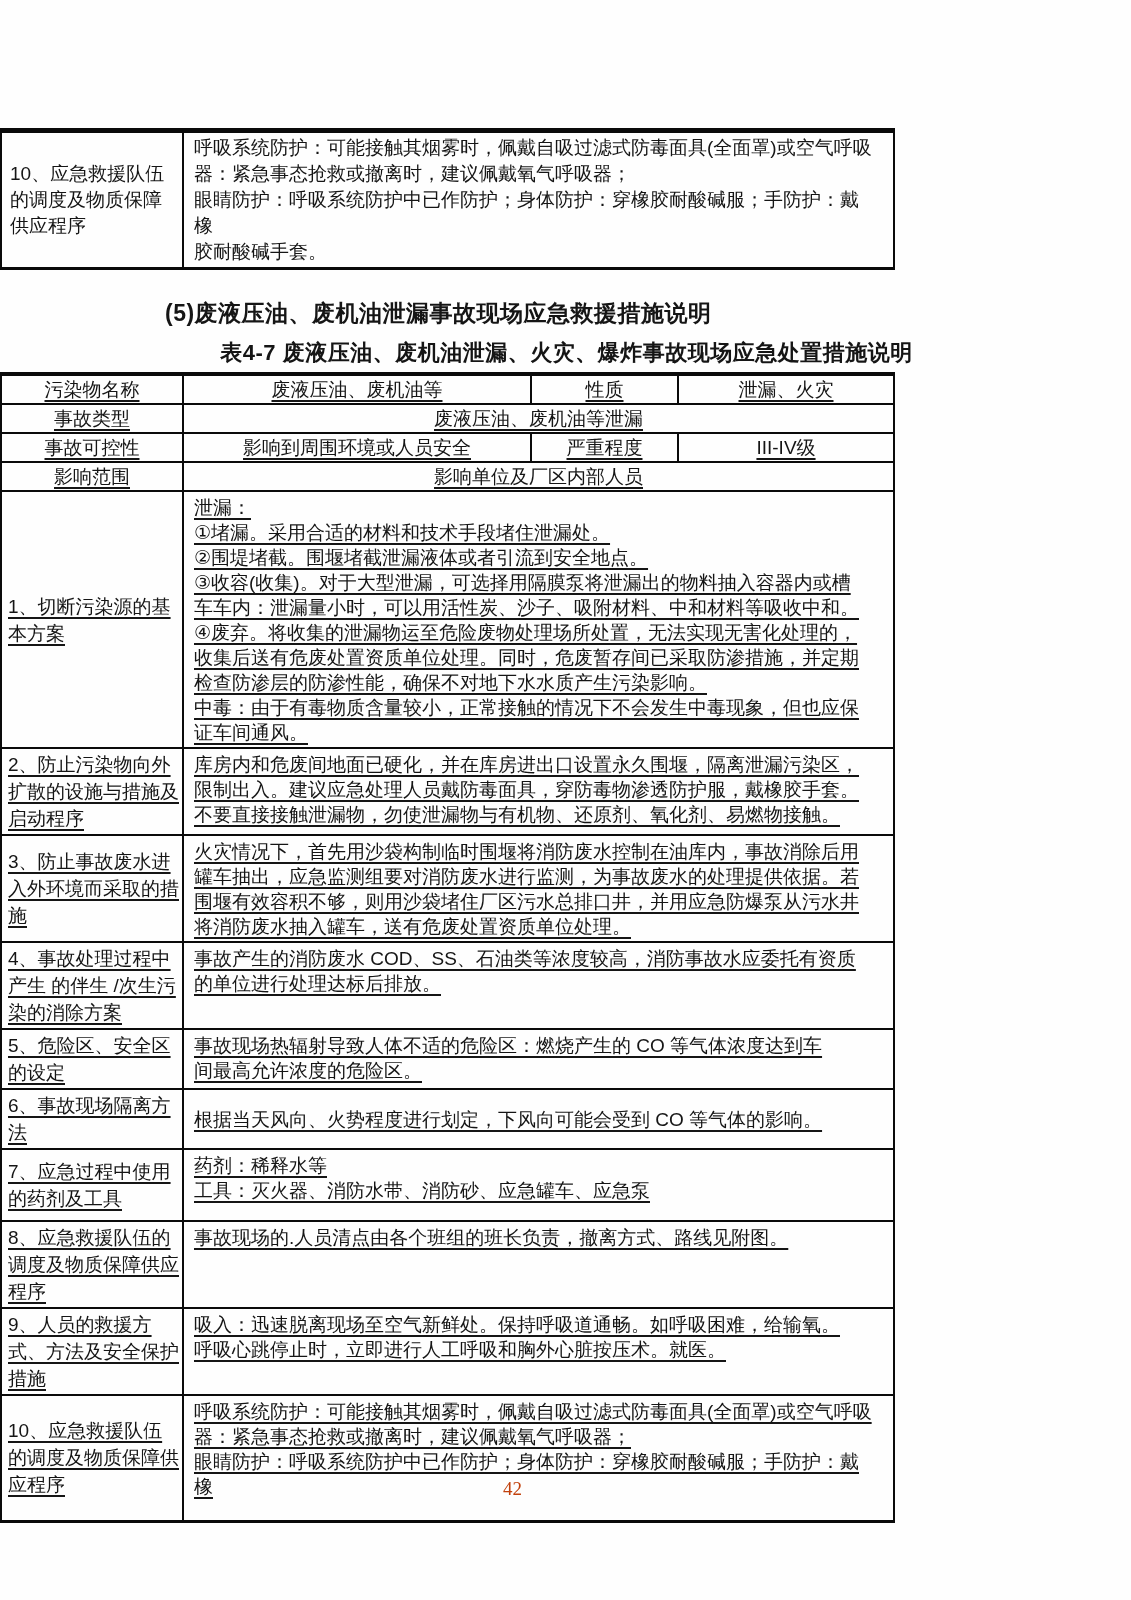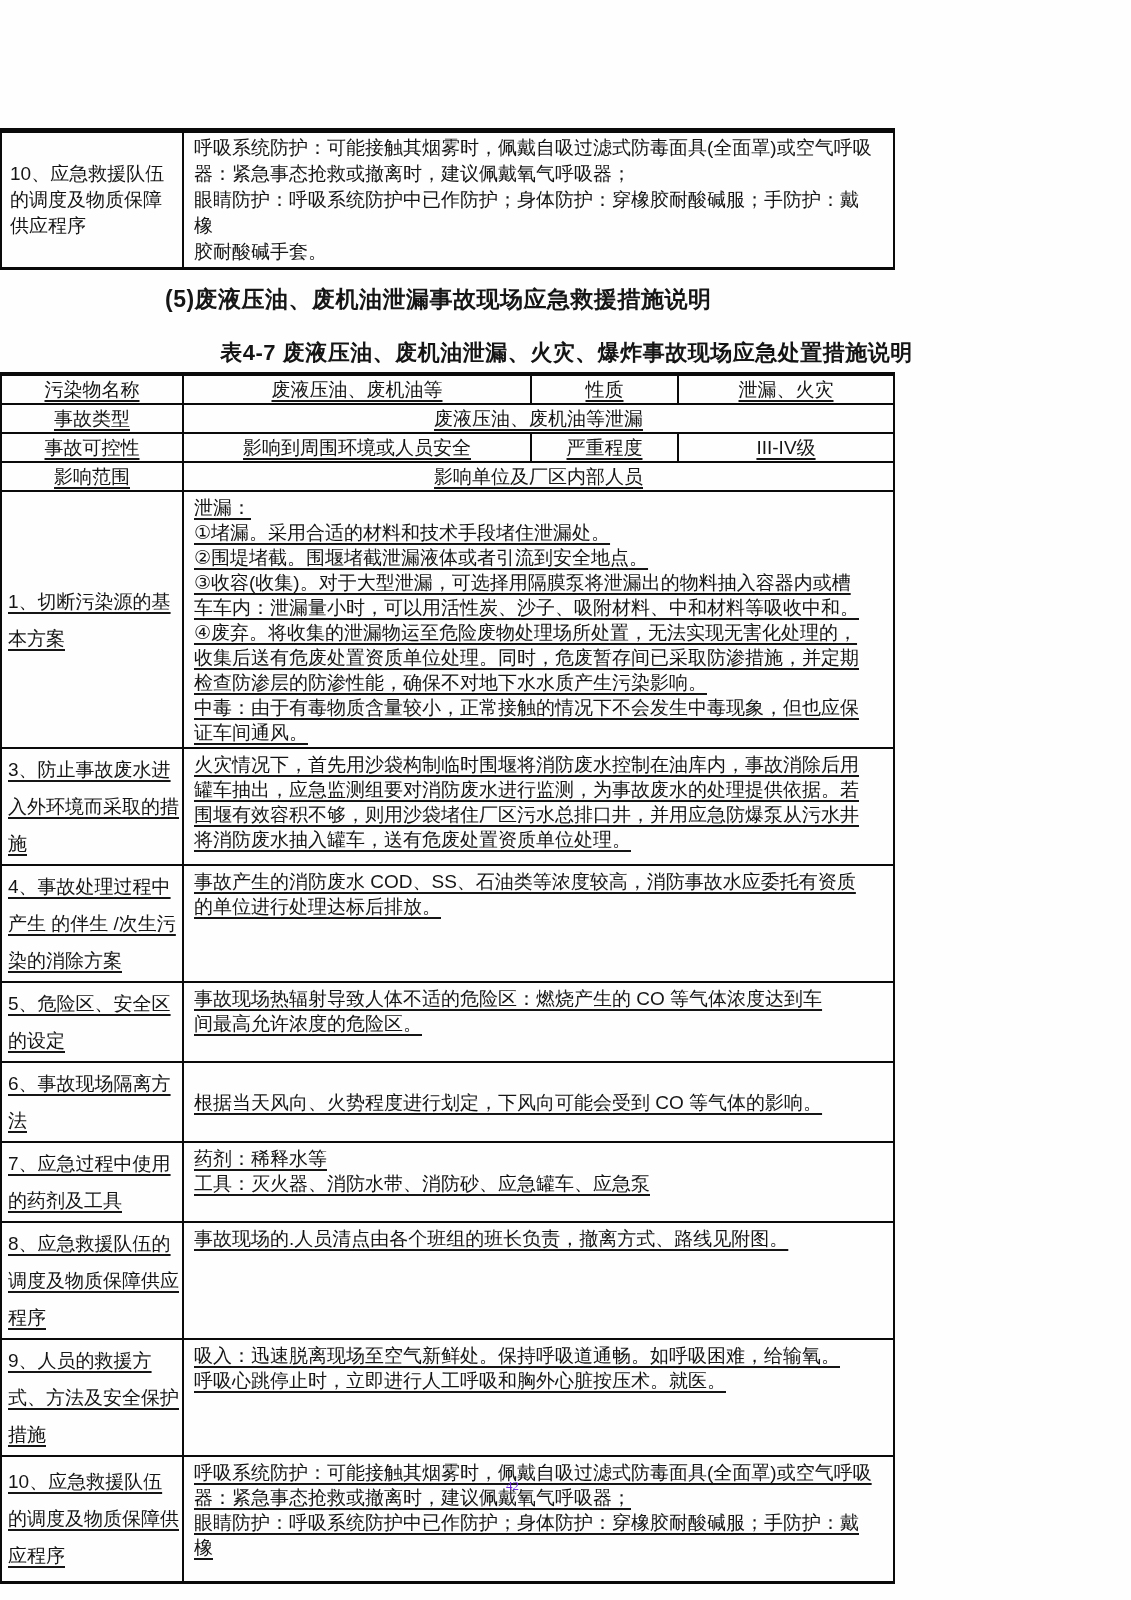--- a/index.html
+++ b/index.html
@@ -25,52 +25,52 @@
 
   
   .top-table { position: absolute; top: 128px; }
   .top-table { border-top: 5px solid #0a0a0a; border-bottom: 3px solid #0a0a0a; }
   .top-table td { height: 130px; vertical-align: middle; line-height: 26px; }
   .top-table .lbl { padding: 2px 4px 2px 8px; }
   .top-table .cnt { padding: 2px 4px 2px 10px; white-space: pre-wrap; text-align: left; }
 
   
   .section-heading {
-    position: absolute; top: 284px; left: 165px;
+    position: absolute; top: 298px; left: 165px;
     font-size: 23px; font-weight: bold; letter-spacing: 0.5px;
   }
   .table-title {
     position: absolute; top: 338px; left: 120px; width: 893px;
     text-align: center; font-size: 22px; font-weight: bold; letter-spacing: 0.5px;
   }
 
   
   .main-table { position: absolute; top: 372px; }
   .main-table { border-top: 4px solid #0a0a0a; border-bottom: 3px solid #0a0a0a; }
   .main-table td {
     text-decoration: underline;
     text-decoration-thickness: 1.5px;
     text-underline-offset: 4px;
     line-height: 25px;
   }
   .main-table .hc { text-align: center; vertical-align: middle; padding: 1px 2px; }
   .main-table .lbl {
     vertical-align: middle; text-align: left;
-    padding: 2px 2px 2px 6px; line-height: 37px; margin-left: 44px;
+    padding: 2px 2px 2px 6px; line-height: 27px; margin-left: 44px;
   }
   .main-table .cnt {
     vertical-align: top; text-align: left;
     padding: 3px 16px 2px 10px; white-space: pre-wrap;
   }
   .main-table .cnt.mid { vertical-align: middle; margin-left: 40px; }
 
   .page-number {
     position: absolute; top: 1478px; left: 0; width: 1025px;
-    text-align: center; font-size: 13px;
-    font-family: "Liberation Serif", "DejaVu Serif", serif; color: #6d28d9;
+    text-align: center; font-size: 19px;
+    font-family: "Liberation Serif", "DejaVu Serif", serif; color: #c2410c;
   }
 </style>
 </head>
 <body>
 
 <div class="page">
 
   <table class="tbl top-table">
     <colgroup>
         <col style="width:182px">
@@ -127,20 +127,26 @@
 ①堵漏。采用合适的材料和技术手段堵住泄漏处。
 ②围堤堵截。围堰堵截泄漏液体或者引流到安全地点。
 ③收容(收集)。对于大型泄漏，可选择用隔膜泵将泄漏出的物料抽入容器内或槽
 车车内：泄漏量小时，可以用活性炭、沙子、吸附材料、中和材料等吸收中和。
 ④废弃。将收集的泄漏物运至危险废物处理场所处置，无法实现无害化处理的，
 收集后送有危废处置资质单位处理。同时，危废暂存间已采取防渗措施，并定期
 检查防渗层的防渗性能，确保不对地下水水质产生污染影响。
 中毒：由于有毒物质含量较小，正常接触的情况下不会发生中毒现象，但也应保
 证车间通风。</td>
     </tr>
+    <tr style="height:80px">
+      <td class="lbl">2、防止污染物向外扩散的设施与措施及启动程序</td>
+      <td class="cnt" colspan="3">库房内和危废间地面已硬化，并在库房进出口设置永久围堰，隔离泄漏污染区，
+限制出入。建议应急处理人员戴防毒面具，穿防毒物渗透防护服，戴橡胶手套。
+不要直接接触泄漏物，勿使泄漏物与有机物、还原剂、氧化剂、易燃物接触。</td>
+    </tr>
     <tr style="height:100px">
       <td class="lbl">3、防止事故废水进入外环境而采取的措施</td>
       <td class="cnt" colspan="3">火灾情况下，首先用沙袋构制临时围堰将消防废水控制在油库内，事故消除后用
 罐车抽出，应急监测组要对消防废水进行监测，为事故废水的处理提供依据。若
 围堰有效容积不够，则用沙袋堵住厂区污水总排口井，并用应急防爆泵从污水井
 将消防废水抽入罐车，送有危废处置资质单位处理。</td>
     </tr>
     <tr style="height:74px">
       <td class="lbl">4、事故处理过程中产生 的伴生 /次生污染的消除方案</td>
       <td class="cnt" colspan="3">事故产生的消防废水 COD、SS、石油类等浓度较高，消防事故水应委托有资质

